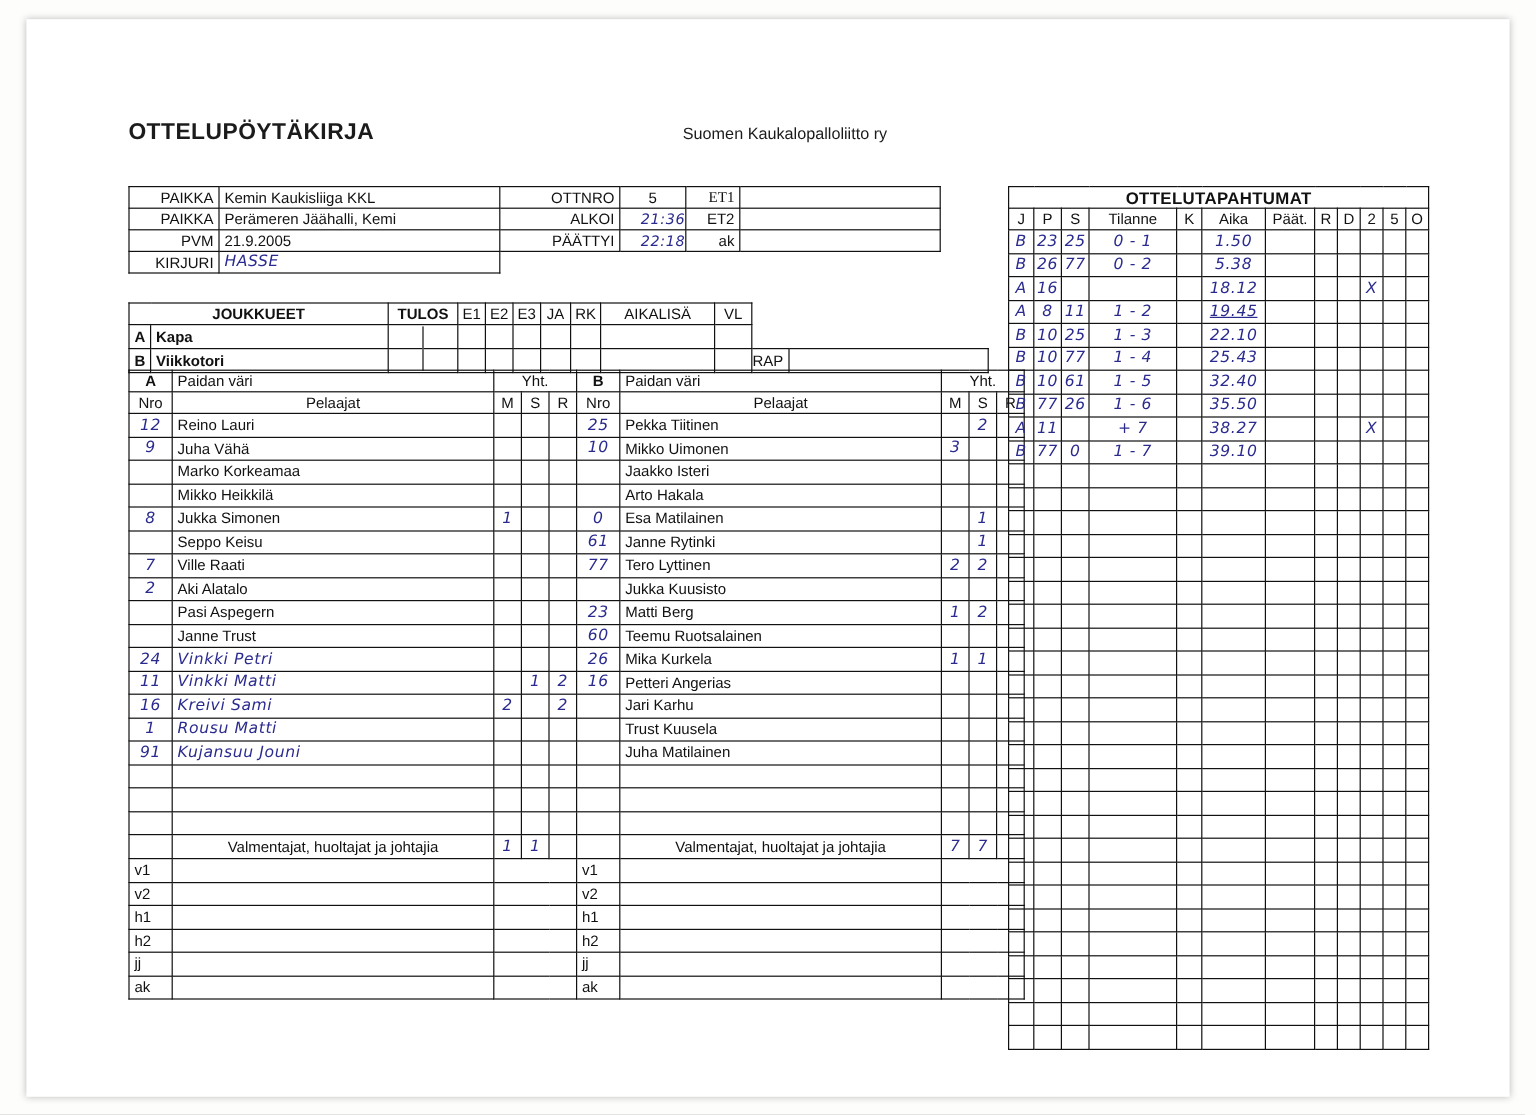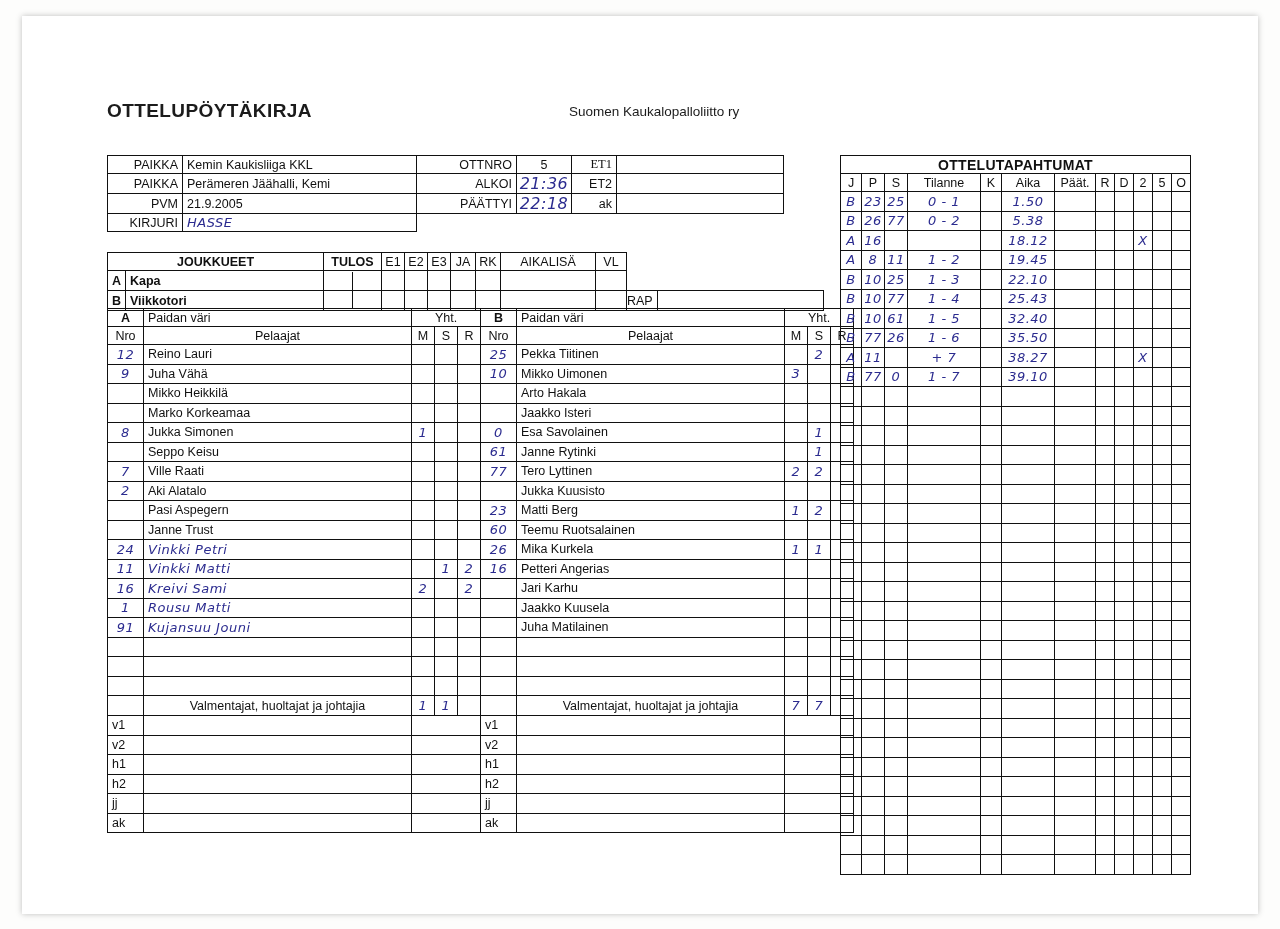--- a/index.html
+++ b/index.html
@@ -26,21 +26,21 @@
         font-weight:normal;vertical-align:middle;}
   .lbl{text-align:right;padding-right:4px;white-space:nowrap;}
   .ctr{text-align:center;}
   .lft{padding-left:4px;}
   .bold{font-weight:bold;}
   .hand{
     font-family:"DejaVu Sans",sans-serif;
     color:#2b2b8f;font-style:italic;font-size:13px;
     letter-spacing:.5px;
   }
-  .hand.small{font-size:16px;}
+  .hand.small{font-size:12px;text-align:right;}
   .nb{border:none;}
   
   .blk{position:absolute;}
   #topleft{left:85px;top:139px;}
   #events{left:818px;top:139px;}
   #teams{left:85px;top:236px;}
   #rosters{left:85px;top:292px;}
   .evhead{font-weight:bold;font-size:14px;text-align:center;letter-spacing:.3px;}
 </style>
 </head>
@@ -196,50 +196,50 @@
               <td class="ctr hand" style="height: 18.5px;"></td>
               <td class="ctr hand" style="height: 18.5px;"></td>
               <td class="ctr hand" style="height: 18.5px;">10</td>
               <td class="lft" style="height: 18.5px;">Mikko Uimonen</td>
               <td class="ctr hand" style="height: 18.5px;">3</td>
               <td class="ctr hand" style="height: 18.5px;"></td>
               <td class="ctr hand" style="height: 18.5px;"></td>
             </tr>
             <tr>
               <td class="ctr hand" style="height: 18.5px;"></td>
+              <td class="lft" style="height: 18.5px;">Marko Korkeamaa</td>
+              <td class="ctr hand" style="height: 18.5px;"></td>
+              <td class="ctr hand" style="height: 18.5px;"></td>
+              <td class="ctr hand" style="height: 18.5px;"></td>
+              <td class="ctr hand" style="height: 18.5px;"></td>
+              <td class="lft" style="height: 18.5px;">Jaakko Isteri</td>
+              <td class="ctr hand" style="height: 18.5px;"></td>
+              <td class="ctr hand" style="height: 18.5px;"></td>
+              <td class="ctr hand" style="height: 18.5px;"></td>
+            </tr>
+            <tr>
+              <td class="ctr hand" style="height: 18.5px;"></td>
               <td class="lft" style="height: 18.5px;">Mikko Heikkilä</td>
               <td class="ctr hand" style="height: 18.5px;"></td>
               <td class="ctr hand" style="height: 18.5px;"></td>
               <td class="ctr hand" style="height: 18.5px;"></td>
               <td class="ctr hand" style="height: 18.5px;"></td>
               <td class="lft" style="height: 18.5px;">Arto Hakala</td>
-              <td class="ctr hand" style="height: 18.5px;"></td>
-              <td class="ctr hand" style="height: 18.5px;"></td>
-              <td class="ctr hand" style="height: 18.5px;"></td>
-            </tr>
-            <tr>
-              <td class="ctr hand" style="height: 18.5px;"></td>
-              <td class="lft" style="height: 18.5px;">Marko Korkeamaa</td>
-              <td class="ctr hand" style="height: 18.5px;"></td>
-              <td class="ctr hand" style="height: 18.5px;"></td>
-              <td class="ctr hand" style="height: 18.5px;"></td>
-              <td class="ctr hand" style="height: 18.5px;"></td>
-              <td class="lft" style="height: 18.5px;">Jaakko Isteri</td>
               <td class="ctr hand" style="height: 18.5px;"></td>
               <td class="ctr hand" style="height: 18.5px;"></td>
               <td class="ctr hand" style="height: 18.5px;"></td>
             </tr>
             <tr>
               <td class="ctr hand" style="height: 18.5px;">8</td>
               <td class="lft" style="height: 18.5px;">Jukka Simonen</td>
               <td class="ctr hand" style="height: 18.5px;">1</td>
               <td class="ctr hand" style="height: 18.5px;"></td>
               <td class="ctr hand" style="height: 18.5px;"></td>
               <td class="ctr hand" style="height: 18.5px;">0</td>
-              <td class="lft" style="height: 18.5px;">Esa Savolainen</td>
+              <td class="lft" style="height: 18.5px;">Esa Matilainen</td>
               <td class="ctr hand" style="height: 18.5px;"></td>
               <td class="ctr hand" style="height: 18.5px;">1</td>
               <td class="ctr hand" style="height: 18.5px;"></td>
             </tr>
             <tr>
               <td class="ctr hand" style="height: 18.5px;"></td>
               <td class="lft" style="height: 18.5px;">Seppo Keisu</td>
               <td class="ctr hand" style="height: 18.5px;"></td>
               <td class="ctr hand" style="height: 18.5px;"></td>
               <td class="ctr hand" style="height: 18.5px;"></td>
@@ -333,21 +333,21 @@
               <td class="ctr hand" style="height: 18.5px;"></td>
               <td class="ctr hand" style="height: 18.5px;"></td>
             </tr>
             <tr>
               <td class="ctr hand" style="height: 18.5px;">1</td>
               <td class="lft hand" style="height: 18.5px;">Rousu   Matti</td>
               <td class="ctr hand" style="height: 18.5px;"></td>
               <td class="ctr hand" style="height: 18.5px;"></td>
               <td class="ctr hand" style="height: 18.5px;"></td>
               <td class="ctr hand" style="height: 18.5px;"></td>
-              <td class="lft" style="height: 18.5px;">Jaakko Kuusela</td>
+              <td class="lft" style="height: 18.5px;">Trust Kuusela</td>
               <td class="ctr hand" style="height: 18.5px;"></td>
               <td class="ctr hand" style="height: 18.5px;"></td>
               <td class="ctr hand" style="height: 18.5px;"></td>
             </tr>
             <tr>
               <td class="ctr hand" style="height: 18.5px;">91</td>
               <td class="lft hand" style="height: 18.5px;">Kujansuu   Jouni</td>
               <td class="ctr hand" style="height: 18.5px;"></td>
               <td class="ctr hand" style="height: 18.5px;"></td>
               <td class="ctr hand" style="height: 18.5px;"></td>
@@ -525,21 +525,21 @@
               <td class="ctr hand" style="height: 18.5px;">X</td>
               <td class="ctr hand" style="height: 18.5px;"></td>
               <td class="ctr hand" style="height: 18.5px;"></td>
             </tr>
             <tr>
               <td class="ctr hand" style="height: 18.5px;">A</td>
               <td class="ctr hand" style="height: 18.5px;">8</td>
               <td class="ctr hand" style="height: 18.5px;">11</td>
               <td class="ctr hand" style="height: 18.5px;">1 - 2</td>
               <td class="ctr hand" style="height: 18.5px;"></td>
-              <td class="ctr hand" style="height: 18.5px;">19.45</td>
+              <td class="ctr hand" style="height: 18.5px; text-decoration: underline;">19.45</td>
               <td class="ctr hand" style="height: 18.5px;"></td>
               <td class="ctr hand" style="height: 18.5px;"></td>
               <td class="ctr hand" style="height: 18.5px;"></td>
               <td class="ctr hand" style="height: 18.5px;"></td>
               <td class="ctr hand" style="height: 18.5px;"></td>
               <td class="ctr hand" style="height: 18.5px;"></td>
             </tr>
             <tr>
               <td class="ctr hand" style="height: 18.5px;">B</td>
               <td class="ctr hand" style="height: 18.5px;">10</td>

